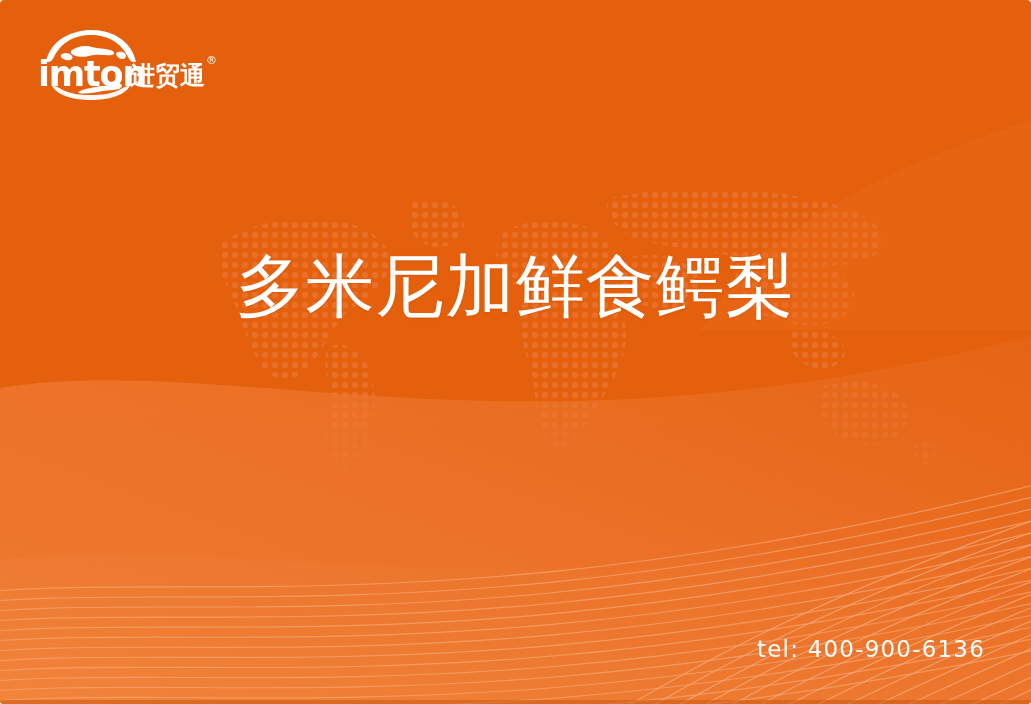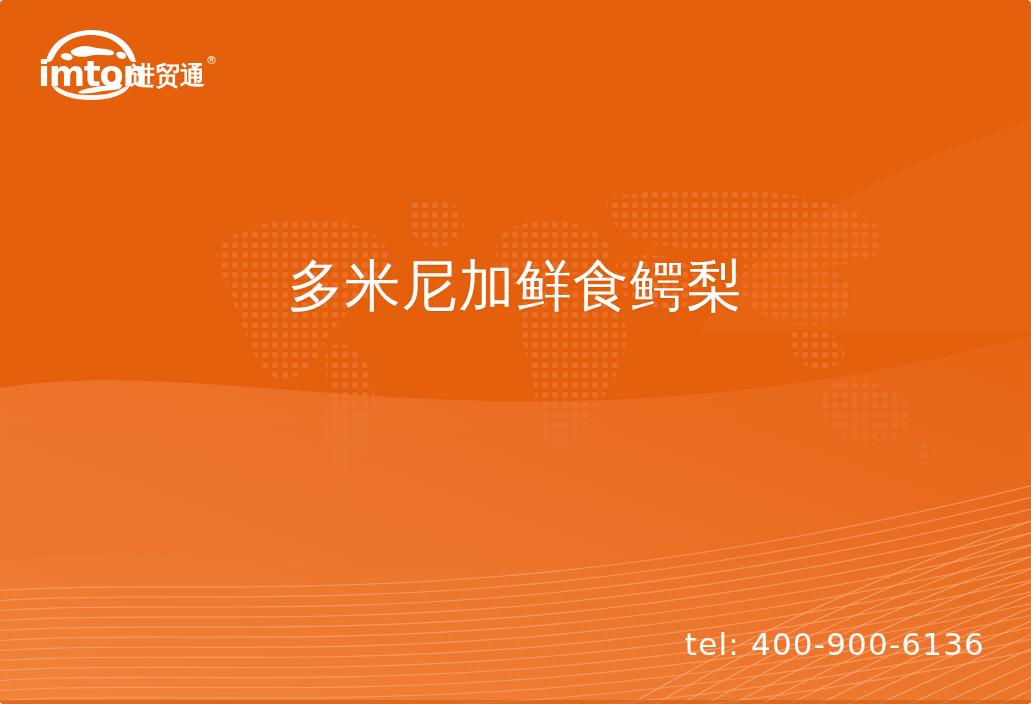--- a/index.html
+++ b/index.html
@@ -58,37 +58,37 @@
 
   
   #headline {
     position: absolute;
     left: 0;
     top: 228px;
     width: 1031px;
     text-align: center;
     color: #ffffff;
     font-family: "DejaVu Sans", "Liberation Sans", sans-serif;
-    font-size: 56px;
+    font-size: 69px;
     line-height: 116px;
     letter-spacing: 1px;
     font-weight: 400;
     white-space: nowrap;
     text-shadow: 0 1px 2px rgba(150,55,0,0.18);
   }
   #headline .line { display: block; }
 
   
   #tel {
     position: absolute;
     right: 46px;
     bottom: 42px;
     color: #ffffff;
     font-family: "DejaVu Sans", "Liberation Sans", sans-serif;
-    font-size: 31px;
+    font-size: 23px;
     letter-spacing: 1.2px;
     white-space: nowrap;
   }
 </style>
 </head>
 <body>
 
 <div id="banner">
 
   <svg id="dotmap" class="layer" viewBox="0 0 760 330" preserveAspectRatio="none">

